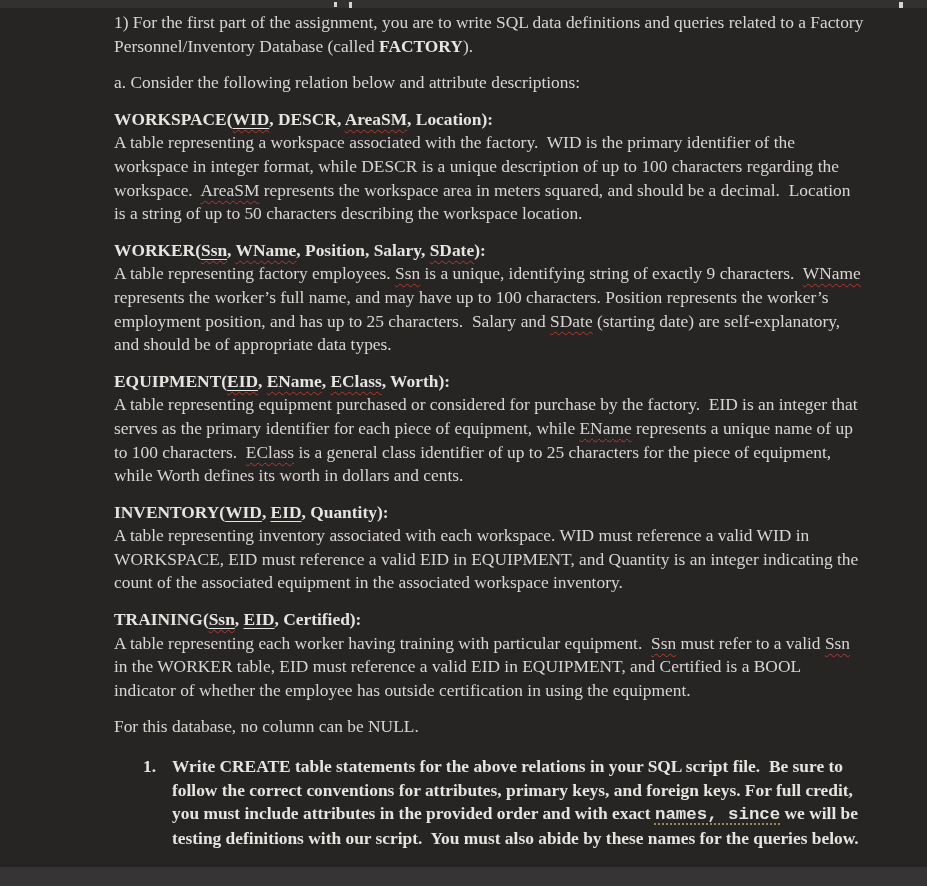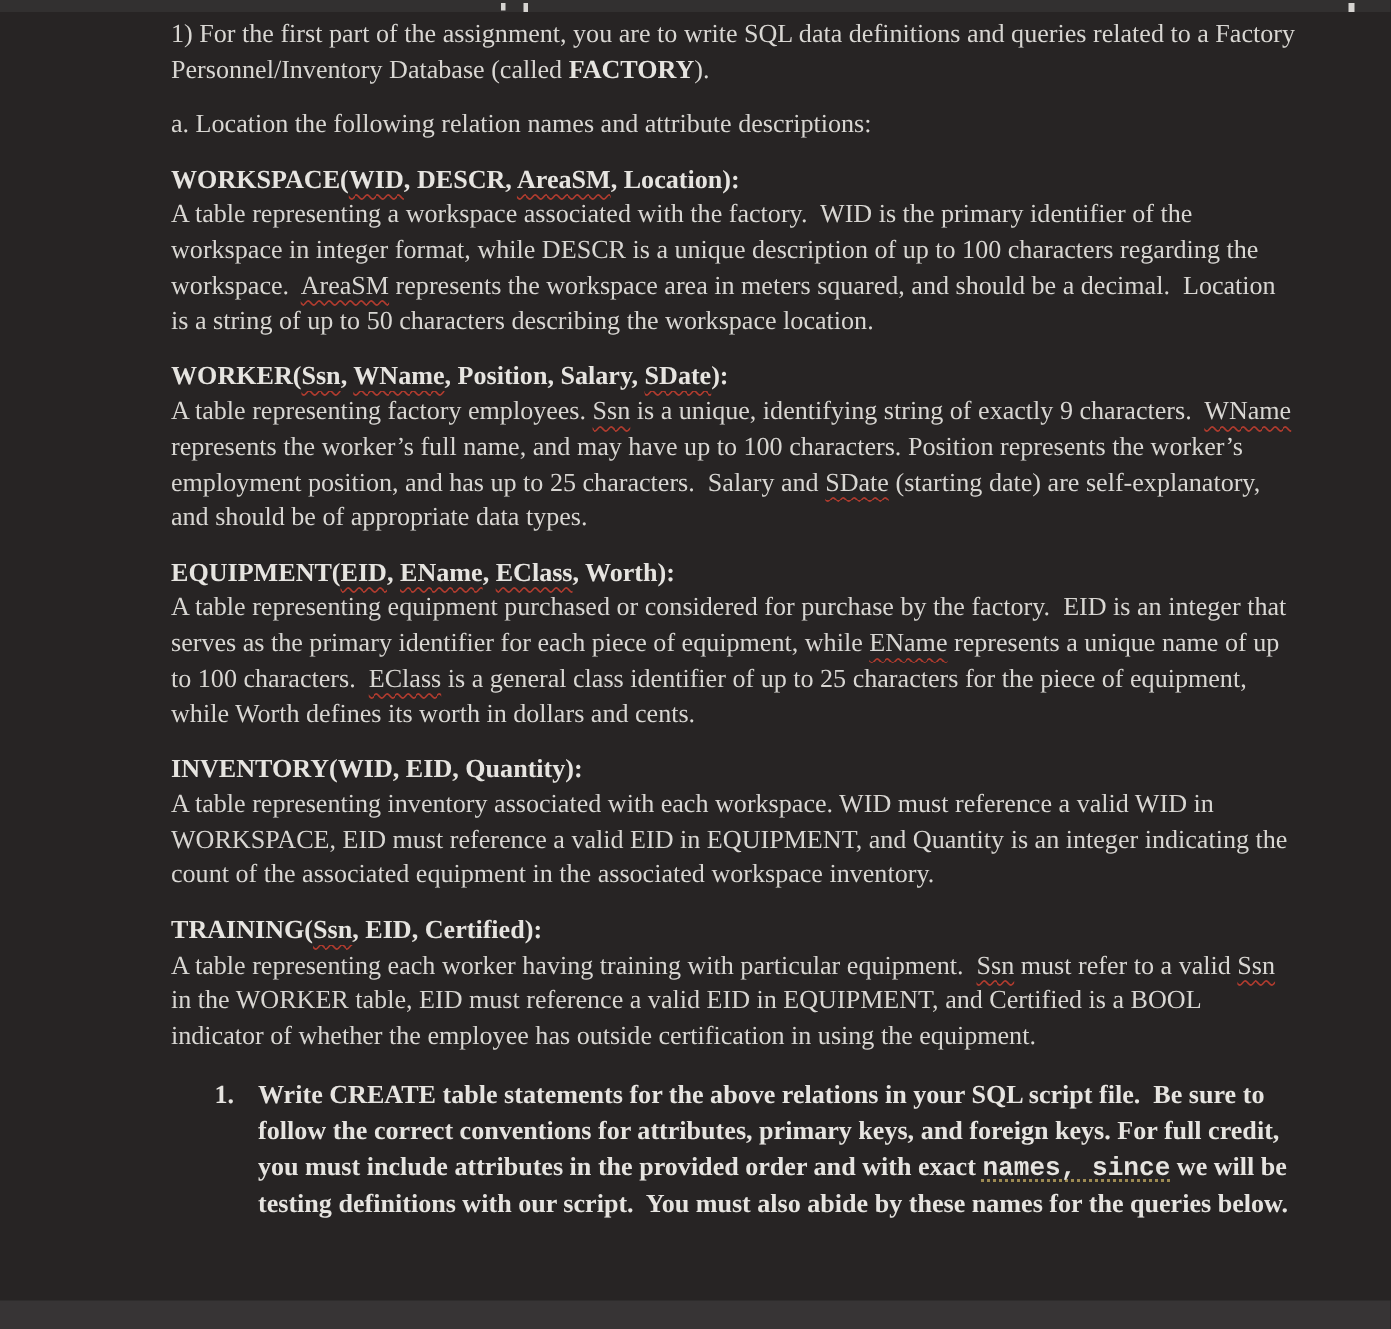--- a/index.html
+++ b/index.html
@@ -16,52 +16,53 @@
   .content{
     position:absolute;left:98px;top:11px;width:750px;
     color:#d8d6d2;
     font-size:17.4px;line-height:23.6px;
     text-align:left;
     margin-left:16px;
   }
   .content span{white-space:pre-wrap;}
   p.para{margin:0 0 13px 0;}
   .b{font-weight:bold;color:#e6e4e0;}
-  .u{text-decoration-thickness:1.3px;text-underline-offset:3px;}
+  .u{text-decoration:underline;text-decoration-thickness:1.3px;text-underline-offset:3px;}
   .sq{text-decoration:underline wavy #b23b2e;text-decoration-thickness:1px;text-underline-offset:4px;}
   .gr{text-decoration:underline dotted #9d8a52;text-decoration-thickness:2px;text-underline-offset:4px;font-family:Liberation Mono, monospace;}
   .task{margin:16px 0 0 0;padding-left:29px;display:flex;}
   .task .num{flex:none;width:29px;}
   .task .ttext{width:692px;}
 </style>
 </head>
 <body>
 
 <div class="topbar">
     <span class="frag" style="left:334px;top:2px;width:3px;height:5px;"></span>
     <span class="frag" style="left:349px;top:2px;width:3px;height:6px;"></span>
     <span class="frag" style="left:899px;top:2px;width:4px;height:6px;"></span>
   </div>
 
 <div class="content">
 
   <p class="para"><span>1) For the first part of the assignment, you are to write SQL data definitions and queries related to a Factory Personnel/Inventory Database (called </span><span class="b">FACTORY</span><span>).</span></p>
 
-  <p class="para"><span>a. Location the following relation names and attribute descriptions:</span></p>
+  <p class="para"><span>a. Consider the following relation below and attribute descriptions:</span></p>
 
   <p class="para"><span><span class="b">WORKSPACE(</span><span class="sq"><span class="b u">WID</span></span><span class="b">, DESCR, </span><span class="b sq">AreaSM</span><span class="b">, Location):</span><br></span><span>A table representing a workspace associated with the factory.  WID is the primary identifier of the workspace in integer format, while DESCR is a unique description of up to 100 characters regarding the workspace.  </span><span class="sq">AreaSM</span><span> represents the workspace area in meters squared, and should be a decimal.  Location is a string of up to 50 characters describing the workspace location.</span></p>
 
   <p class="para"><span><span class="b">WORKER(</span><span class="sq"><span class="b u">Ssn</span></span><span class="b">, </span><span class="b sq">WName</span><span class="b">, Position, Salary, </span><span class="b sq">SDate</span><span class="b">):</span><br></span><span>A table representing factory employees. </span><span class="sq">Ssn</span><span> is a unique, identifying string of exactly 9 characters.  </span><span class="sq">WName</span><span> represents the worker’s full name, and may have up to 100 characters. Position represents the worker’s employment position, and has up to 25 characters.  Salary and </span><span class="sq">SDate</span><span> (starting date) are self-explanatory, and should be of appropriate data types.</span></p>
 
   <p class="para"><span><span class="b">EQUIPMENT(</span><span class="sq"><span class="b u">EID</span></span><span class="b">, </span><span class="b sq">EName</span><span class="b">, </span><span class="b sq">EClass</span><span class="b">, Worth):</span><br></span><span>A table representing equipment purchased or considered for purchase by the factory.  EID is an integer that serves as the primary identifier for each piece of equipment, while </span><span class="sq">EName</span><span> represents a unique name of up to 100 characters.  </span><span class="sq">EClass</span><span> is a general class identifier of up to 25 characters for the piece of equipment, while Worth defines its worth in dollars and cents.</span></p>
 
   <p class="para"><span><span class="b">INVENTORY(</span><span class="b u">WID</span><span class="b">, </span><span class="b u">EID</span><span class="b">, Quantity):</span><br></span><span>A table representing inventory associated with each workspace. WID must reference a valid WID in WORKSPACE, EID must reference a valid EID in EQUIPMENT, and Quantity is an integer indicating the count of the associated equipment in the associated workspace inventory.</span></p>
 
   <p class="para"><span><span class="b">TRAINING(</span><span class="sq"><span class="b u">Ssn</span></span><span class="b">, </span><span class="b u">EID</span><span class="b">, Certified):</span><br></span><span>A table representing each worker having training with particular equipment.  </span><span class="sq">Ssn</span><span> must refer to a valid </span><span class="sq">Ssn</span><span> in the WORKER table, EID must reference a valid EID in EQUIPMENT, and Certified is a BOOL indicator of whether the employee has outside certification in using the equipment.</span></p>
 
+  <p class="para"><span>For this database, no column can be NULL.</span></p>
 
   <div class="task">
       <span class="num b">1.</span>
       <span class="ttext"><span class="b">Write CREATE table statements for the above relations in your SQL script file.  Be sure to follow the correct conventions for attributes, primary keys, and foreign keys. For full credit, you must include attributes in the provided order and with exact </span><span class="b gr">names, since</span><span class="b"> we will be testing definitions with our script.  You must also abide by these names for the queries below.</span></span>
     </div>
 
 </div>
 
 <div class="bottombar"></div>
 

